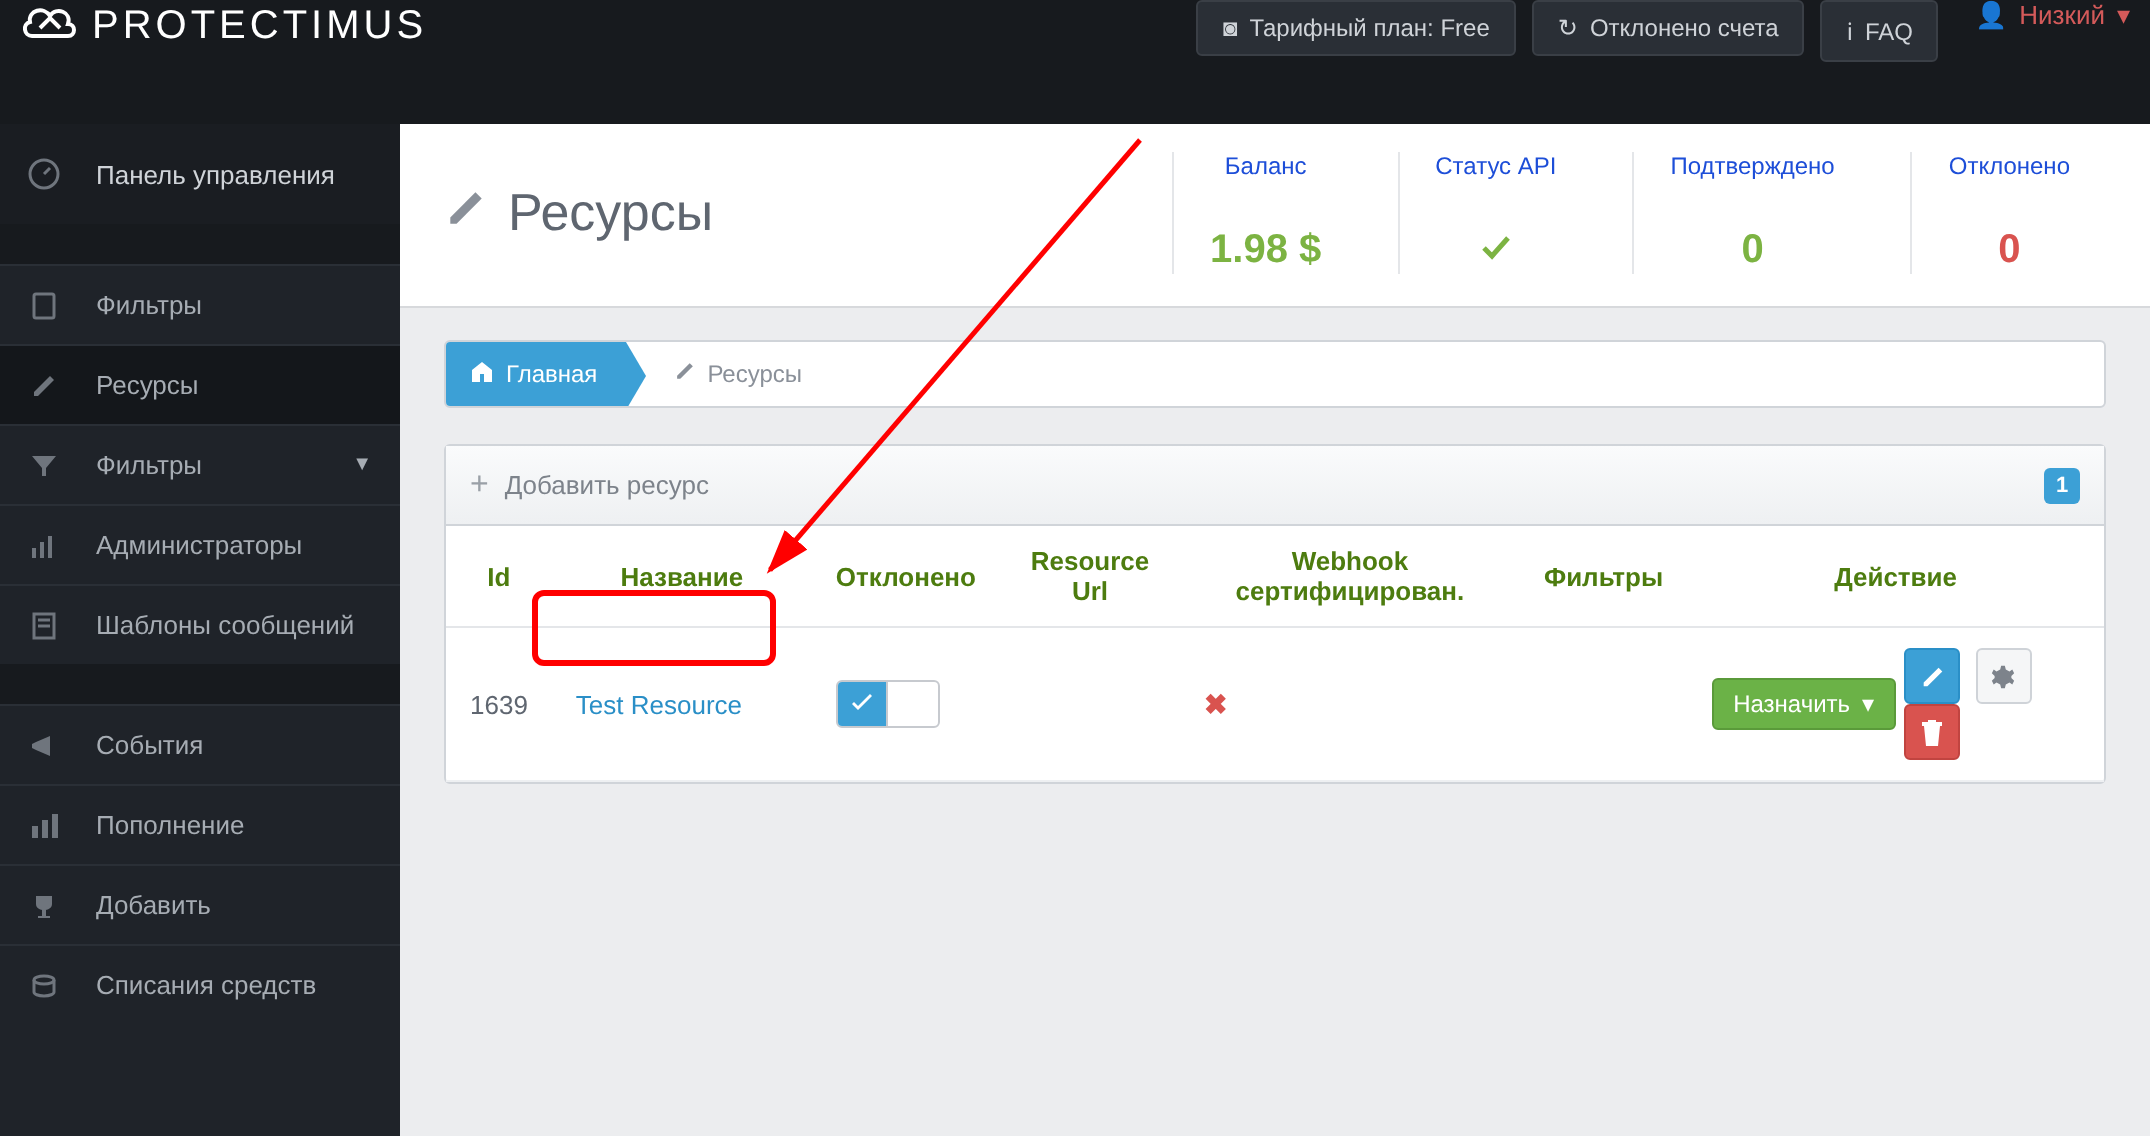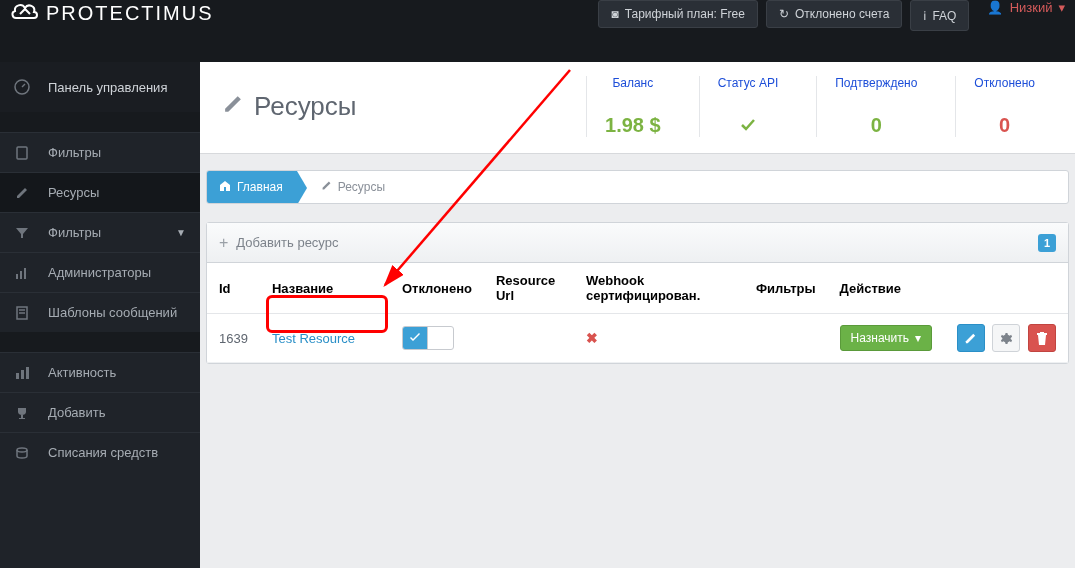--- a/index.html
+++ b/index.html
@@ -23,31 +23,31 @@
 .page-title{display:flex;align-items:center;gap:10px;color:#5f6670;font-size:26px;font-weight:300}
 .page-title .pen{color:#8a9099}
 .head-spacer{flex:1}
 .stat{padding:0 18px;border-left:1px solid #e4e6e9;text-align:center}
 .stat:first-of-type{border-left:none}
 .stat-label{font-size:12px;color:#1d4ed8;margin-bottom:24px}
 .stat-val{font-size:20px;font-weight:700}
 .stat-val.green{color:#7cb342}
 .stat-val.blue{color:#3aa3d6}
 .stat-val.red{color:#d9534f}
-.content{padding:16px 6px}
+.content{padding:16px 22px}
 .breadcrumb{background:#fff;border:1px solid #d0d4d9;border-radius:3px;height:34px;display:flex;align-items:center;overflow:hidden;margin-bottom:18px}
 .bc-home{background:#3ca0d6;color:#fff;height:100%;display:flex;align-items:center;padding:0 14px 0 12px;font-size:12px;position:relative;gap:6px}
 .bc-home::after{content:"";position:absolute;right:-10px;top:0;border-left:10px solid #3ca0d6;border-top:17px solid transparent;border-bottom:17px solid transparent}
 .bc-item{padding:0 14px 0 24px;font-size:12px;color:#8a9099;display:flex;align-items:center;gap:6px}
 .panel{background:#fff;border:1px solid #d0d4d9;border-radius:3px}
 .panel-head{height:40px;background:linear-gradient(#fafbfc,#eef0f2);border-bottom:1px solid #d0d4d9;display:flex;align-items:center;padding:0 12px;color:#7d838b;font-size:13px;gap:8px}
 .panel-head .spacer{flex:1}
 .badge-num{background:#3ca0d6;color:#fff;width:18px;height:18px;border-radius:3px;display:flex;align-items:center;justify-content:center;font-size:11px;font-weight:bold}
 table{width:100%;border-collapse:collapse}
-th{text-align:left;padding:10px 12px;font-size:13px;color:#000000;font-weight:bold;border-bottom:1px solid #e4e6e9;background:#fff}
+th{text-align:center;padding:10px 12px;font-size:13px;color:#4d7c0f;font-weight:bold;border-bottom:1px solid #e4e6e9;background:#fff}
 td{padding:10px 12px;font-size:13px;color:#5f6670;border-bottom:1px solid #eef0f2;vertical-align:middle}
 .link{color:#2a8fc7}
 .toggle{width:52px;height:24px;border:1px solid #c7cacf;border-radius:3px;display:inline-flex;overflow:hidden;background:#fff}
 .toggle .on{width:26px;background:#3ca0d6;display:flex;align-items:center;justify-content:center;border-right:1px solid #c7cacf}
 .toggle .on svg{fill:#fff}
 .toggle .off{width:26px}
 .x-circ{color:#d9534f;font-size:14px;font-weight:bold}
 .btn-assign{background:#6bb247;color:#fff;border:1px solid #5a9a3a;border-radius:3px;padding:5px 10px;font-size:12px;display:inline-flex;align-items:center;gap:6px;cursor:pointer}
 .act-btn{width:28px;height:28px;border-radius:3px;display:inline-flex;align-items:center;justify-content:center;margin-left:4px;cursor:pointer;border:1px solid}
 .act-edit{background:#3ca0d6;border-color:#2a8fc7}
@@ -140,26 +140,34 @@
             <line x1="4" y1="4" x2="10" y2="4"></line>
             <line x1="4" y1="7" x2="10" y2="7"></line>
           </svg>
         </span>
       <span>Шаблоны сообщений</span>
     </div>
     <div class="side-spacer"></div>
     <div class="side-item">
       <span class="side-icon">
           <svg width="14" height="14" viewBox="0 0 14 14" fill="#6f757d">
+            <path d="M1 6 L3 5 L10 2 L10 12 L3 9 L1 8 Z"></path>
+          </svg>
+        </span>
+      <span>События</span>
+    </div>
+    <div class="side-item">
+      <span class="side-icon">
+          <svg width="14" height="14" viewBox="0 0 14 14" fill="#6f757d">
             <rect x="1" y="7" width="3" height="6"></rect>
             <rect x="6" y="4" width="3" height="9"></rect>
             <rect x="11" y="1" width="3" height="12"></rect>
           </svg>
         </span>
-      <span>Активность</span>
+      <span>Пополнение</span>
     </div>
     <div class="side-item">
       <span class="side-icon">
           <svg width="14" height="14" viewBox="0 0 14 14" fill="#6f757d">
             <path d="M3 2 L11 2 L11 6 C11 8 9 9 7 9 C5 9 3 8 3 6 Z M6 9 L8 9 L8 12 L10 12 L10 13 L4 13 L4 12 L6 12 Z"></path>
           </svg>
         </span>
       <span>Добавить</span>
     </div>
     <div class="side-item">

